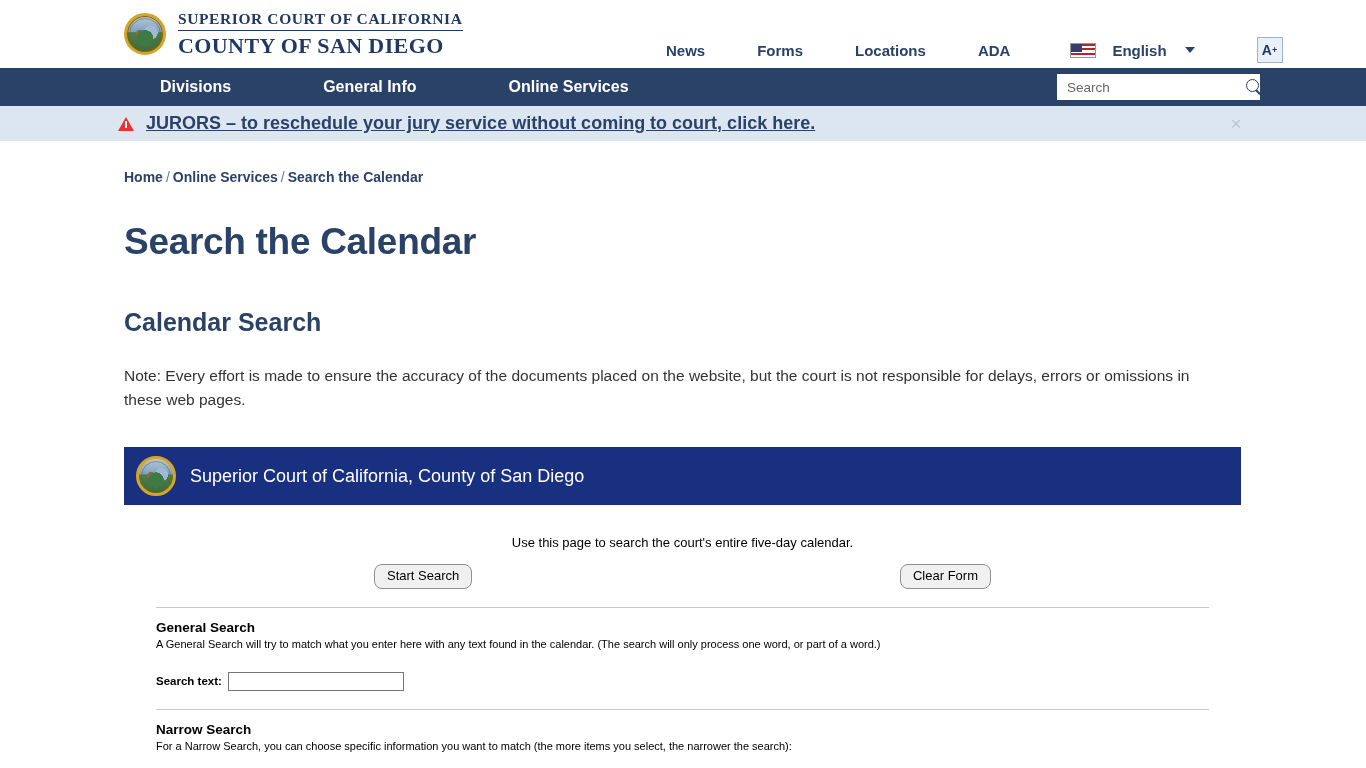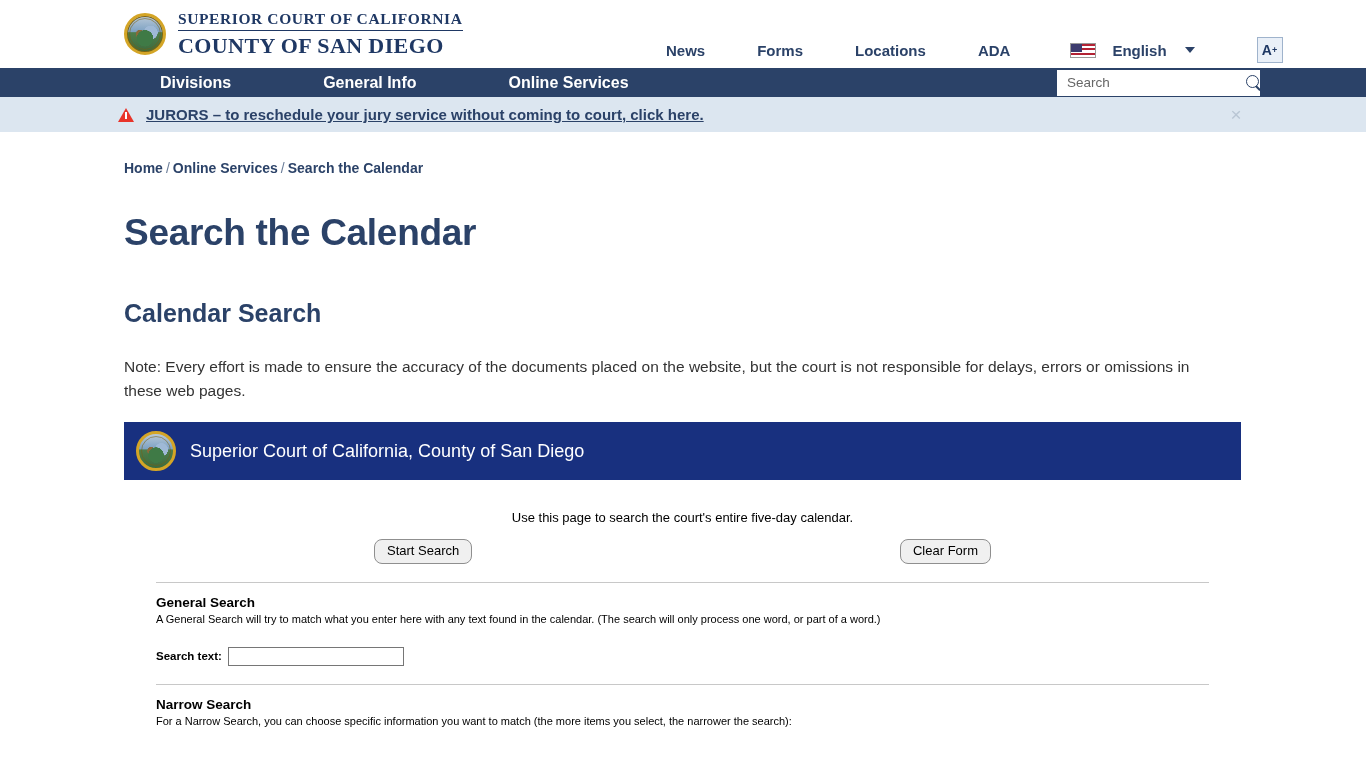--- a/index.html
+++ b/index.html
@@ -130,21 +130,21 @@
     display: flex;
     align-items: center;
     justify-content: center;
     cursor: pointer;
     line-height: 1;
   }
   .aplus sup { font-size: 9px; }
 
   
   .main-nav {
-    height: 29px;
+    height: 38px;
     background: #2b4268;
     display: flex;
     align-items: center;
     position: relative;
   }
   .nav-items {
     display: flex;
     margin-left: 140px;
     gap: 0;
   }
@@ -226,21 +226,21 @@
     flex: none;
   }
   .warn-icon::after {
     content: "";
     position: absolute;
     left: -1px; top: 4px;
     width: 2px; height: 7px;
     background: #fff;
   }
   .alert-link {
-    font-size: 15px;
+    font-size: 18px;
     font-weight: 700;
     color: #2b4268;
     text-decoration: underline;
     cursor: pointer;
   }
   .alert-close {
     position: absolute;
     right: 121px;
     width: 18px; height: 18px;
     cursor: pointer;
@@ -286,21 +286,21 @@
   p.note {
     margin: 27px 0 0 0;
     font-size: 15.5px;
     line-height: 24px;
     color: #333333;
     max-width: 1080px;
   }
 
   
   .widget {
-    margin-top: 19px;
+    margin-top: 35px;
     width: 1117px;
   }
   .widget-header {
     height: 58px;
     background: #18307f;
     display: flex;
     align-items: center;
     padding-left: 12px;
     gap: 14px;
   }

